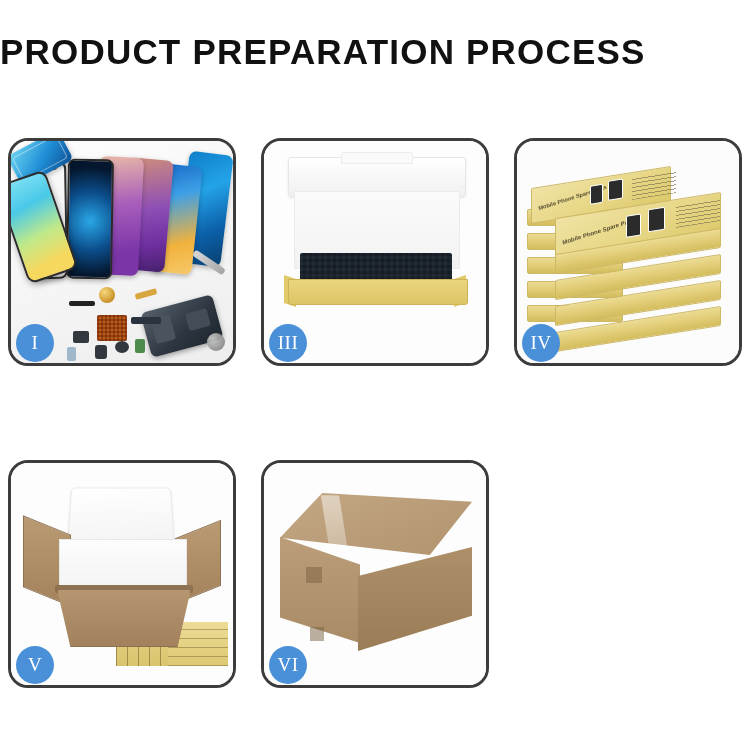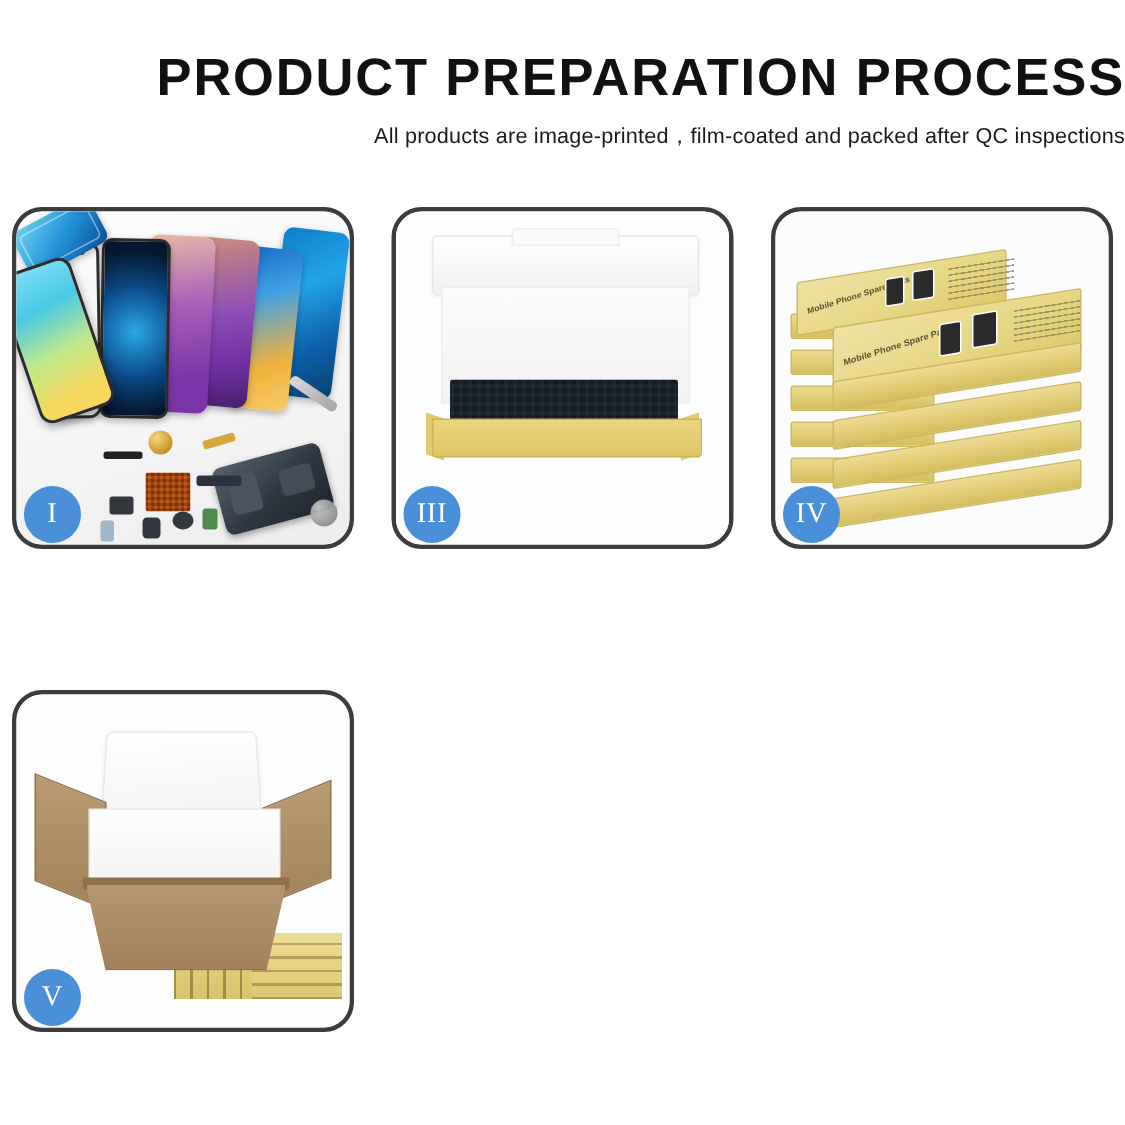--- a/index.html
+++ b/index.html
@@ -5,21 +5,21 @@
   * { box-sizing: border-box; margin: 0; padding: 0; }
   html, body {
     width: 750px; height: 750px;
     background: #ffffff;
     font-family: "Liberation Sans", sans-serif;
     overflow: hidden;
   }
   .page { position: relative; width: 750px; height: 750px; background:#fff; }
 
   
-  .header { padding-top: 34px; text-align: right; }
+  .header { padding-top: 34px; text-align: left; }
   .title {
     font-size: 35px; font-weight: 700; color: #111;
     letter-spacing: 1.2px; line-height: 1.05;
     font-family: "Liberation Sans", sans-serif;
   }
   .subtitle {
     margin-top: 10px; font-size: 14.4px; color: #1a1a1a;
     letter-spacing: .15px; font-weight: 400;
   }
 
@@ -231,21 +231,20 @@
   .c6-lbl2 { position:absolute; left:30px; top:134px; width:14px; height:14px;
            background:rgba(120,96,64,.5); }
 </style>
 </head>
 <body>
 
 <div class="page">
 
   <div class="header">
     <div class="title">PRODUCT PREPARATION PROCESS</div>
-    <div class="subtitle">All products are image-printed，film-coated and packed after QC inspections</div>
   </div>
 
   <div class="grid">
 
     <div class="panel p1">
       <div class="photo">
         <div class="ph ph-e"></div>
         <div class="ph ph-d"></div>
         <div class="ph ph-c"></div>
         <div class="ph ph-b"></div>
@@ -326,15 +325,28 @@
         <div class="c5-flapR"></div>
         <div class="c5-foam">
           <div class="c5-inner"></div>
         </div>
         <div class="c5-rim"></div>
         <div class="c5-body"></div>
       </div>
       <div class="badge">V</div>
     </div>
 
+    <div class="panel p6">
+      <div class="photo">
+        <div class="c6">
+          <div class="c6-top"></div>
+          <div class="c6-tape"></div>
+          <div class="c6-left"></div>
+          <div class="c6-right"></div>
+          <div class="c6-lbl1"></div>
+          <div class="c6-lbl2"></div>
+        </div>
+      </div>
+      <div class="badge">VI</div>
+    </div>
 
   </div>
 </div>
 
 </body></html>

